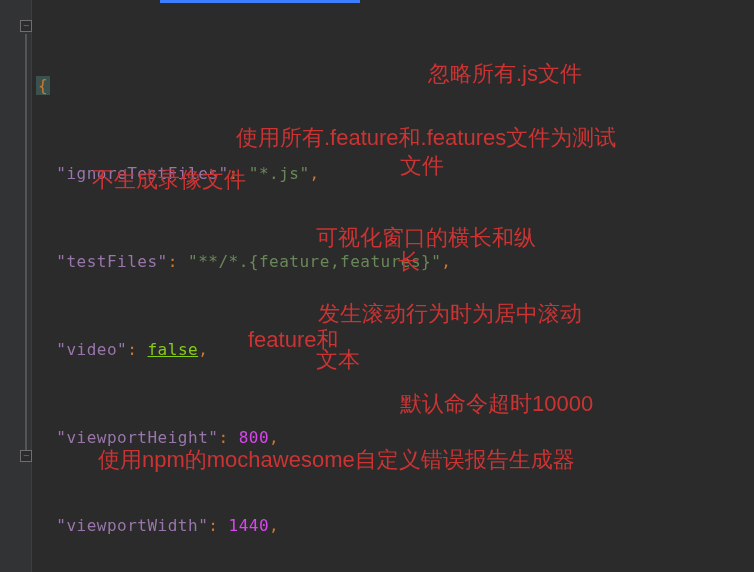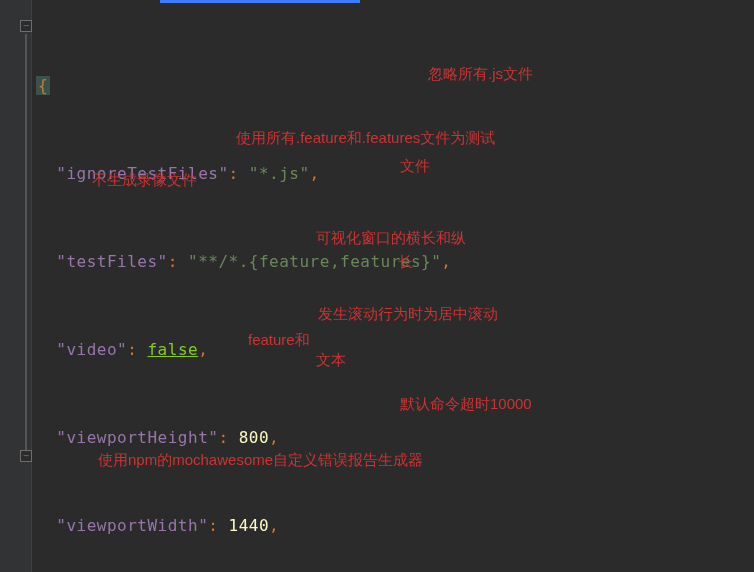--- a/index.html
+++ b/index.html
@@ -56,28 +56,28 @@
     top: 20px;
     white-space: pre;
     line-height: 44px;
     letter-spacing: 0.5px;
   }
   .brace { color: #cc7832; }
   .brace-hl { background: #3b514d; color: #cc7832; padding: 0 2px; }
   .key { color: #9876aa; }
   .colon { color: #cc7832; }
   .string { color: #6a8759; }
-  .number { color: #fef9c3; }
+  .number { color: #d946ef; }
   .kw { color: #84cc16; text-decoration: underline; }
   .punct { color: #cc7832; }
   .annot {
     position: absolute;
     color: #cc3333;
     font-family: "PingFang SC","Microsoft YaHei",sans-serif;
-    font-size: 15px;
+    font-size: 22px;
     line-height: 20px;
     text-align: center;
     white-space: nowrap;
   }
   .code-line { display: block; height: 44px; }
 </style>
 </head>
 <body>
 
 <div class="tab-indicator"></div>

